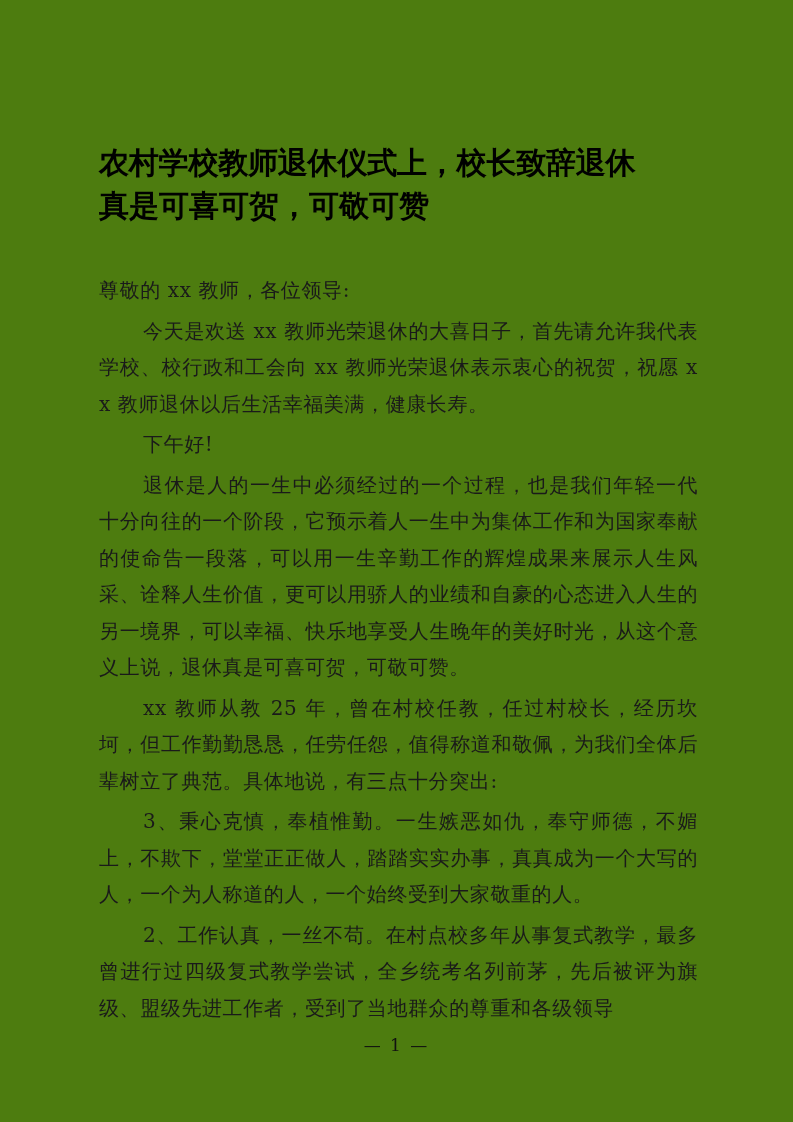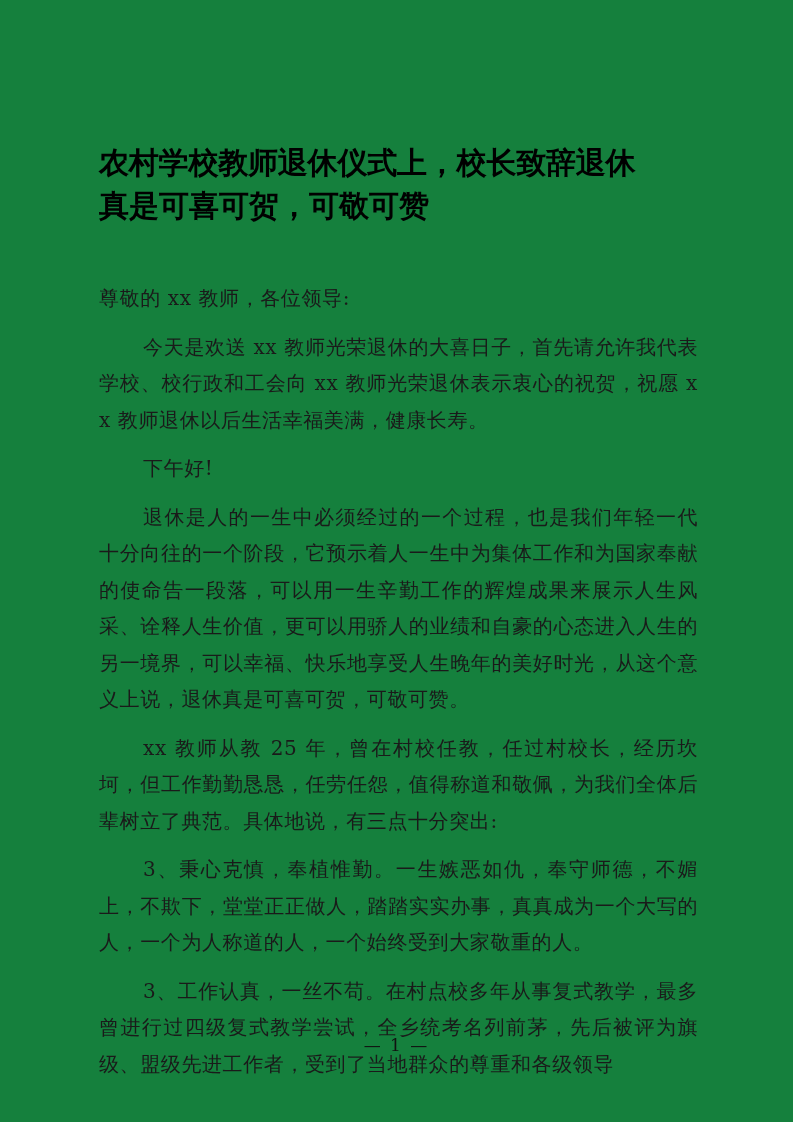--- a/index.html
+++ b/index.html
@@ -15,21 +15,21 @@
     color: #000000;
     overflow: hidden;
   }
 
   .page {
     position: absolute;
     left: 0;
     top: 0;
     width: 793px;
     height: 1122px;
-    background: #15803d;
+    background: #4d7c0f;
     box-sizing: border-box;
   }
 
   .content {
     position: absolute;
     left: 99px;
     top: 0;
     width: 599px;
   }
 
@@ -63,21 +63,21 @@
 
   
   .body-block {
     position: absolute;
     left: 0;
     top: 268px;
     width: 599px;
   }
 
   p.para {
-    margin: 12px 0 0 0;
+    margin: 4px 0 0 0;
     padding: 0;
     font-family: "DejaVu Serif", "Liberation Serif", serif;
     font-size: 20px;
     line-height: 36.5px;
     text-align: justify;
     text-justify: inter-character;
     color: #1a1a1a;
     letter-spacing: 0.6px;
     word-break: break-all;
   }
@@ -120,20 +120,20 @@
       <p class="para indent">今天是欢送 xx 教师光荣退休的大喜日子，首先请允许我代表学校、校行政和工会向 xx 教师光荣退休表示衷心的祝贺，祝愿 xx 教师退休以后生活幸福美满，健康长寿。</p>
 
       <p class="para indent">下午好!</p>
 
       <p class="para indent">退休是人的一生中必须经过的一个过程，也是我们年轻一代十分向往的一个阶段，它预示着人一生中为集体工作和为国家奉献的使命告一段落，可以用一生辛勤工作的辉煌成果来展示人生风采、诠释人生价值，更可以用骄人的业绩和自豪的心态进入人生的另一境界，可以幸福、快乐地享受人生晚年的美好时光，从这个意义上说，退休真是可喜可贺，可敬可赞。</p>
 
       <p class="para indent">xx 教师从教 25 年，曾在村校任教，任过村校长，经历坎坷，但工作勤勤恳恳，任劳任怨，值得称道和敬佩，为我们全体后辈树立了典范。具体地说，有三点十分突出:</p>
 
       <p class="para indent">3、秉心克慎，奉植惟勤。一生嫉恶如仇，奉守师德，不媚上，不欺下，堂堂正正做人，踏踏实实办事，真真成为一个大写的人，一个为人称道的人，一个始终受到大家敬重的人。</p>
 
-      <p class="para indent">3、工作认真，一丝不苟。在村点校多年从事复式教学，最多曾进行过四级复式教学尝试，全乡统考名列前茅，先后被评为旗级、盟级先进工作者，受到了当地群众的尊重和各级领导</p>
+      <p class="para indent">2、工作认真，一丝不苟。在村点校多年从事复式教学，最多曾进行过四级复式教学尝试，全乡统考名列前茅，先后被评为旗级、盟级先进工作者，受到了当地群众的尊重和各级领导</p>
 
     </div>
   </div>
 
   <div class="page-footer">— 1 —</div>
 
 </div>
 
 </body></html>

